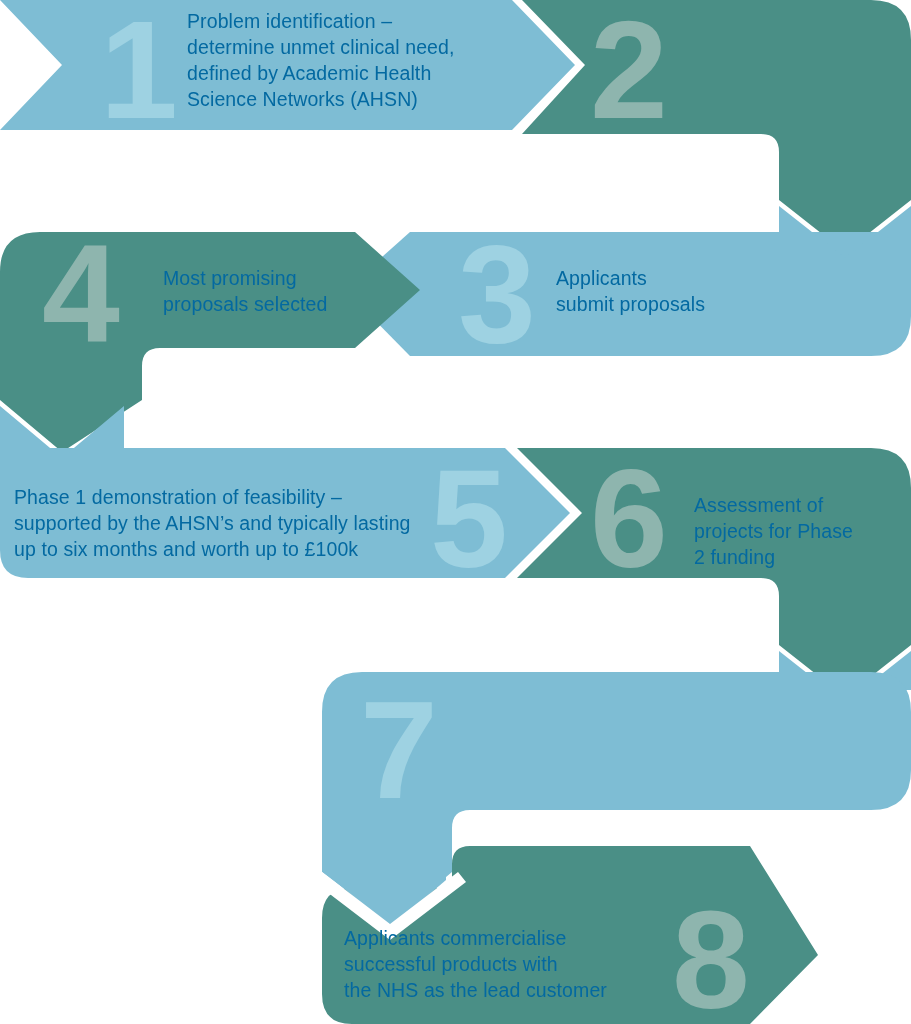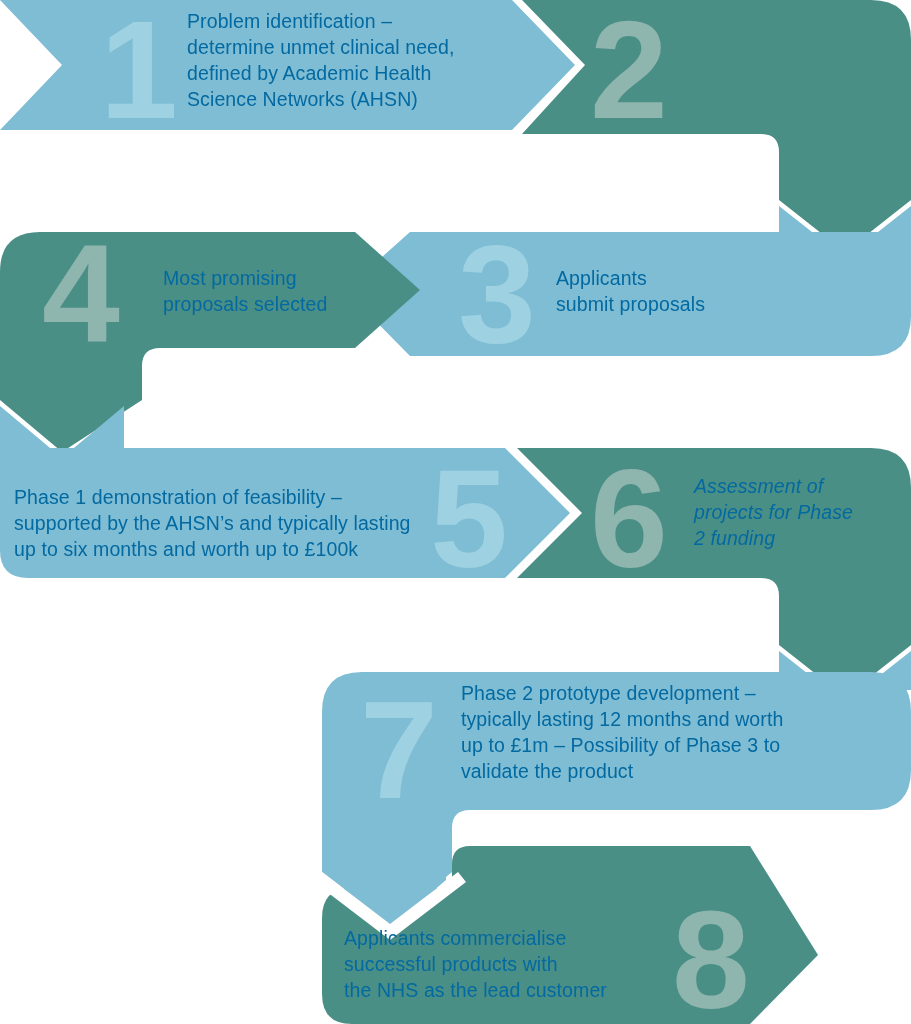--- a/index.html
+++ b/index.html
@@ -163,26 +163,22 @@
   <div class="step-text" style="left:556px; top:265px; width:290px;">Applicants
 submit proposals</div>
 
   <div class="step-text" style="left:123px; top:265px; width:250px;margin-left:40px;">Most promising
 proposals selected</div>
 
   <div class="step-text" style="left:14px; top:484px; width:520px;">Phase 1 demonstration of feasibility –
 supported by the AHSN’s and typically lasting
 up to six months and worth up to £100k</div>
 
-  <div class="step-text" style="left:694px; top:473px; width:210px;font-style:italic;">Assessment of
+  <div class="step-text" style="left:694px; top:492px; width:210px;">Assessment of
 projects for Phase
 2 funding</div>
 
-  <div class="step-text" style="left:461px; top:680px; width:410px;">Phase 2 prototype development –
-typically lasting 12 months and worth
-up to £1m – Possibility of Phase 3 to
-validate the product</div>
 
   <div class="step-text" style="left:344px; top:925px; width:340px;">Applicants commercialise
 successful products with
 the NHS as the lead customer</div>
 
 </div>
 
 </body></html>

